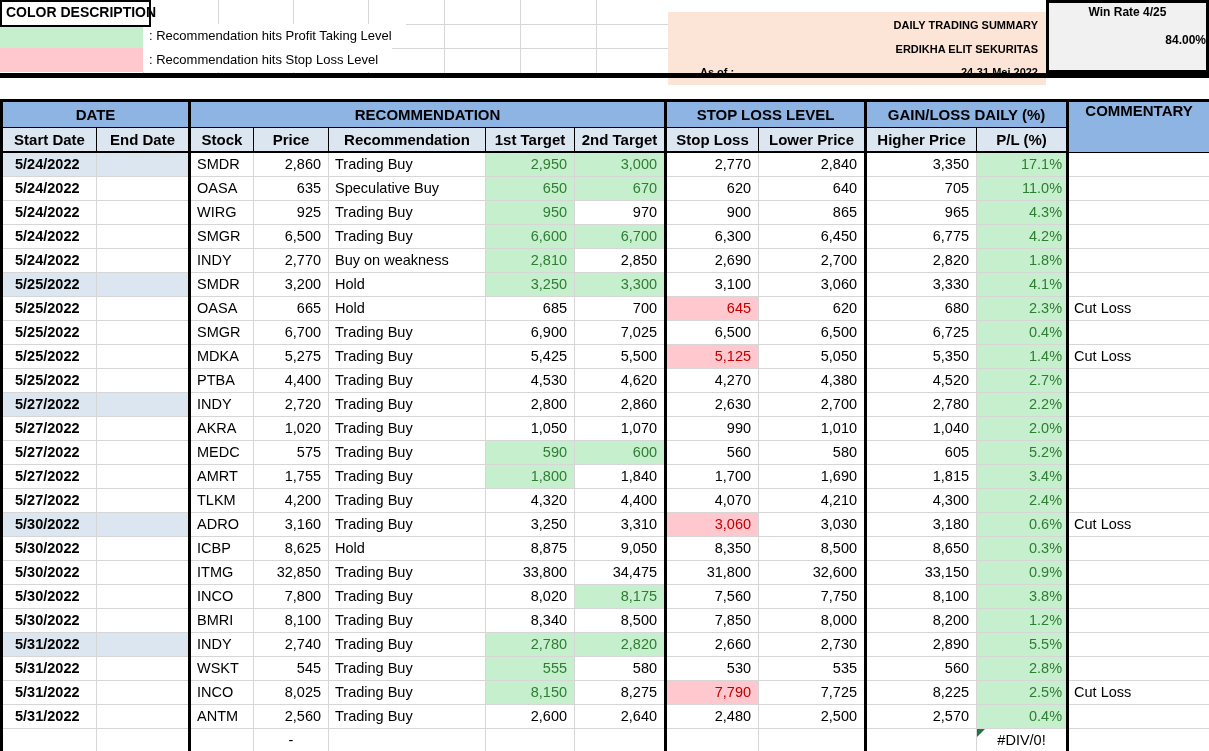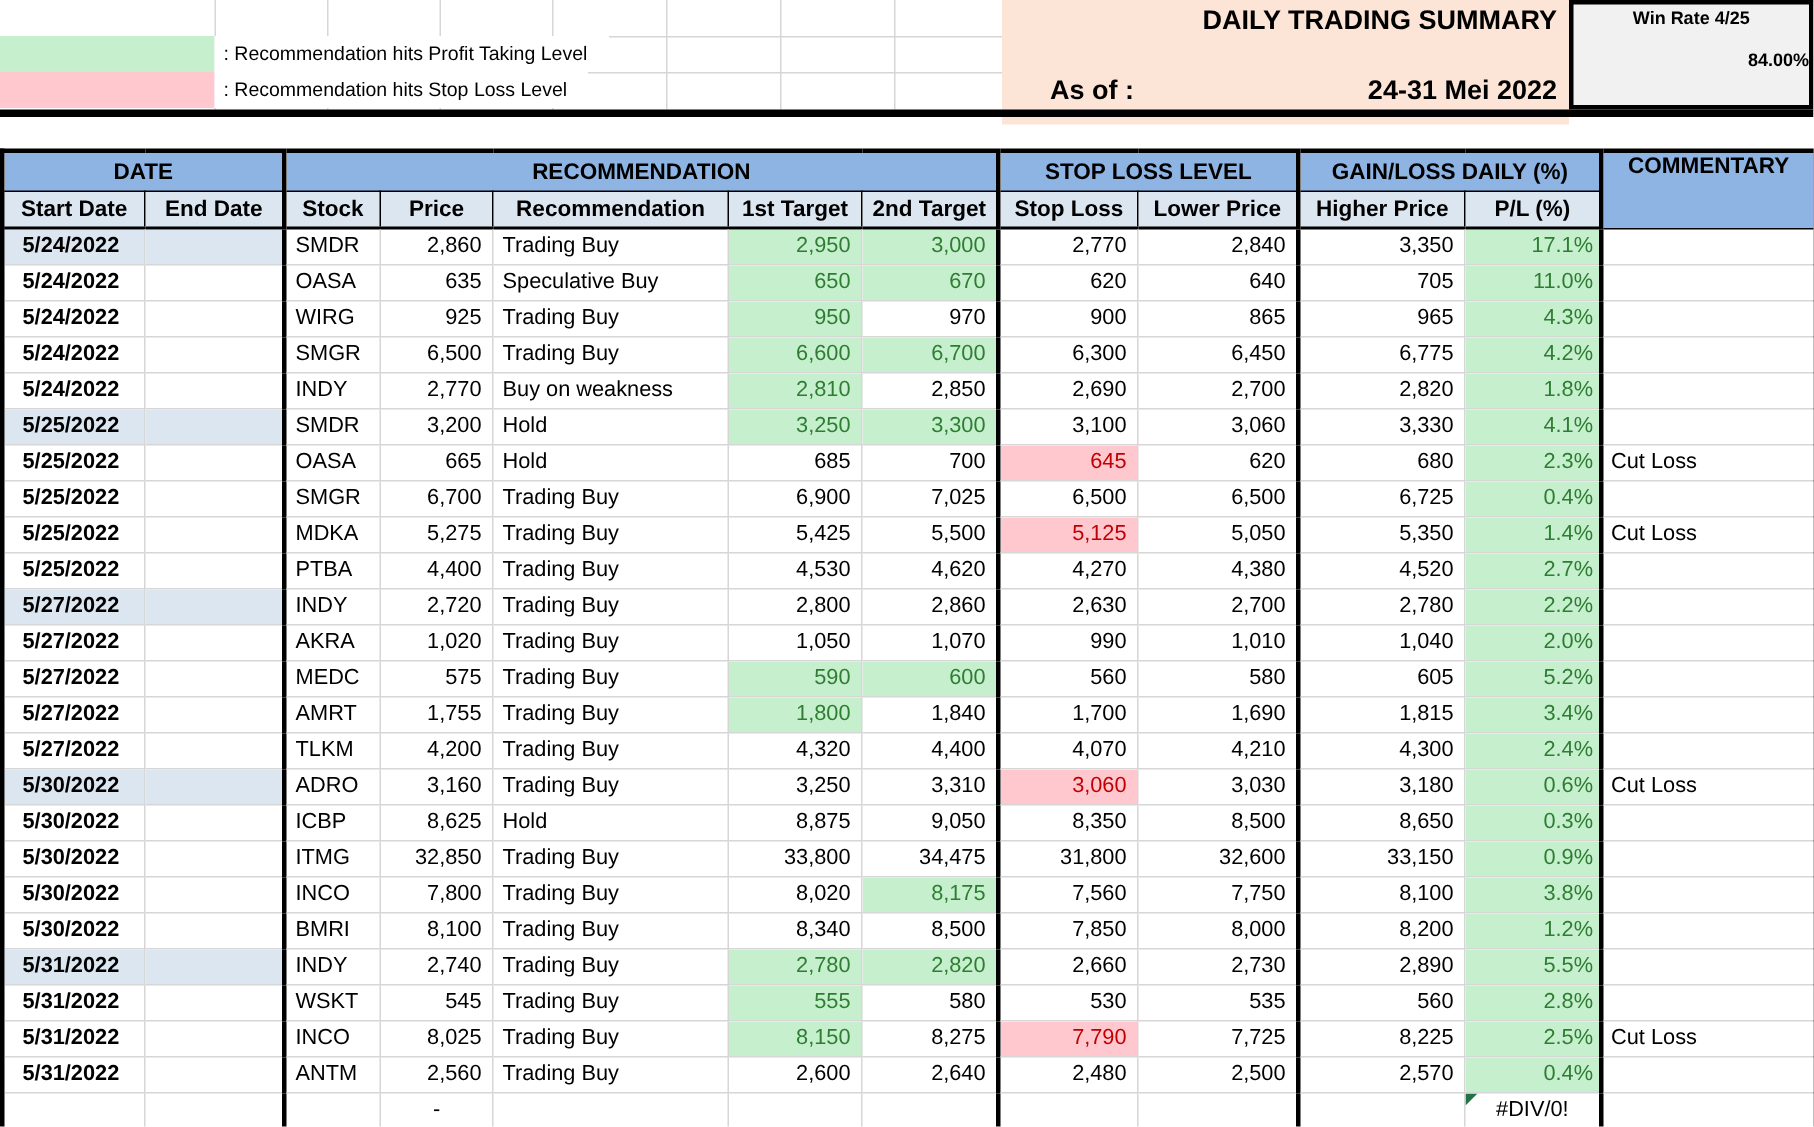--- a/index.html
+++ b/index.html
@@ -19,22 +19,22 @@
   .swatch{position:absolute;left:0;width:143px;height:24px;z-index:1;}
   .swatch.green{top:24px;background:var(--hit-green-bg);}
   .swatch.pink{top:48px;background:var(--stop-loss-pink-bg);}
   .legend-label{
     position:absolute;left:143px;height:24px;z-index:1;background:#fff;
     font-size:13px;line-height:24px;padding:0 14px 0 6px;white-space:nowrap;
   }
   .legend-label.l1{top:24px;}
   .legend-label.l2{top:48px;}
   .summary-box{
-    position:absolute;top:0;left:668px;width:378px;height:83px;z-index:1;
-    background:var(--summary-peach);font-weight:bold;font-size:18px;
+    position:absolute;top:12px;left:668px;width:378px;height:73px;z-index:1;
+    background:var(--summary-peach);font-weight:bold;font-size:11px;
   }
   .summary-line{position:absolute;right:8px;height:24px;line-height:24px;text-align:right;white-space:nowrap;}
   .sl1{top:1px;} .sl2{top:25px;} .sl3{top:48px;}
   .asof-label{position:absolute;left:32px;top:48px;height:24px;line-height:24px;font-weight:bold;}
   .winrate-box{
     position:absolute;top:0;left:1046px;width:163px;height:73px;z-index:2;
     background:var(--win-rate-gray);border:3px solid #000;box-sizing:border-box;
     font-weight:bold;font-size:12px;text-align:center;
   }
   .winrate-box .wr1{margin-top:2px;}
@@ -91,27 +91,29 @@
   <div class="vgrid" style="left:143px"></div>
   <div class="vgrid" style="left:218px"></div>
   <div class="vgrid" style="left:293px"></div>
   <div class="vgrid" style="left:368px"></div>
   <div class="vgrid" style="left:444px"></div>
   <div class="vgrid" style="left:520px"></div>
   <div class="vgrid" style="left:596px"></div>
   <div class="hgrid" style="top:24px"></div>
   <div class="hgrid" style="top:48px"></div>
 
+  <div class="legend-title">COLOR DESCRIPTION</div>
   <div class="swatch green"></div>
   <div class="swatch pink"></div>
   <div class="legend-label l1">: Recommendation hits Profit Taking Level</div>
   <div class="legend-label l2">: Recommendation hits Stop Loss Level</div>
 
   <div class="summary-box">
     <div class="summary-line sl1">DAILY TRADING SUMMARY</div>
+    <div class="summary-line sl2">ERDIKHA ELIT SEKURITAS</div>
     <div class="asof-label">As of :</div>
     <div class="summary-line sl3">24-31 Mei 2022</div>
   </div>
 
   <div class="winrate-box">
     <div class="wr1">Win Rate 4/25</div>
     <div class="wr2">84.00%</div>
   </div>
 </div>
 <div class="divider"></div>

